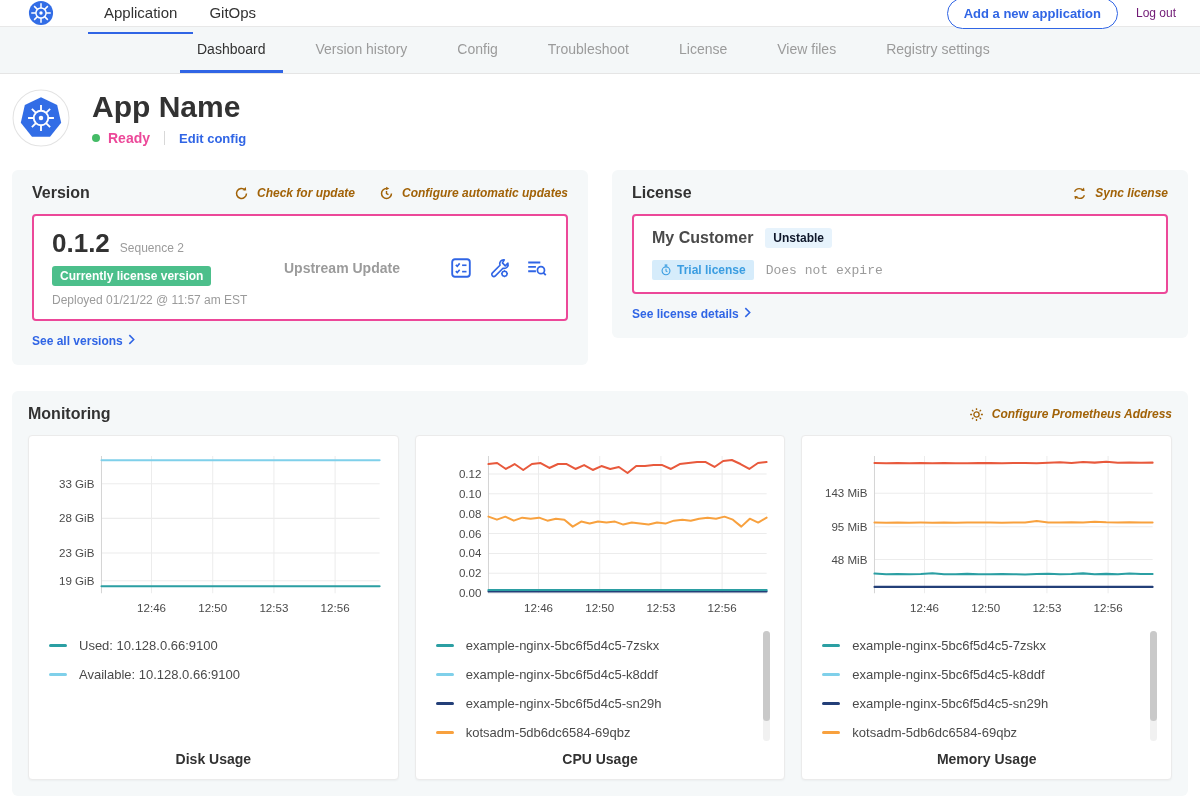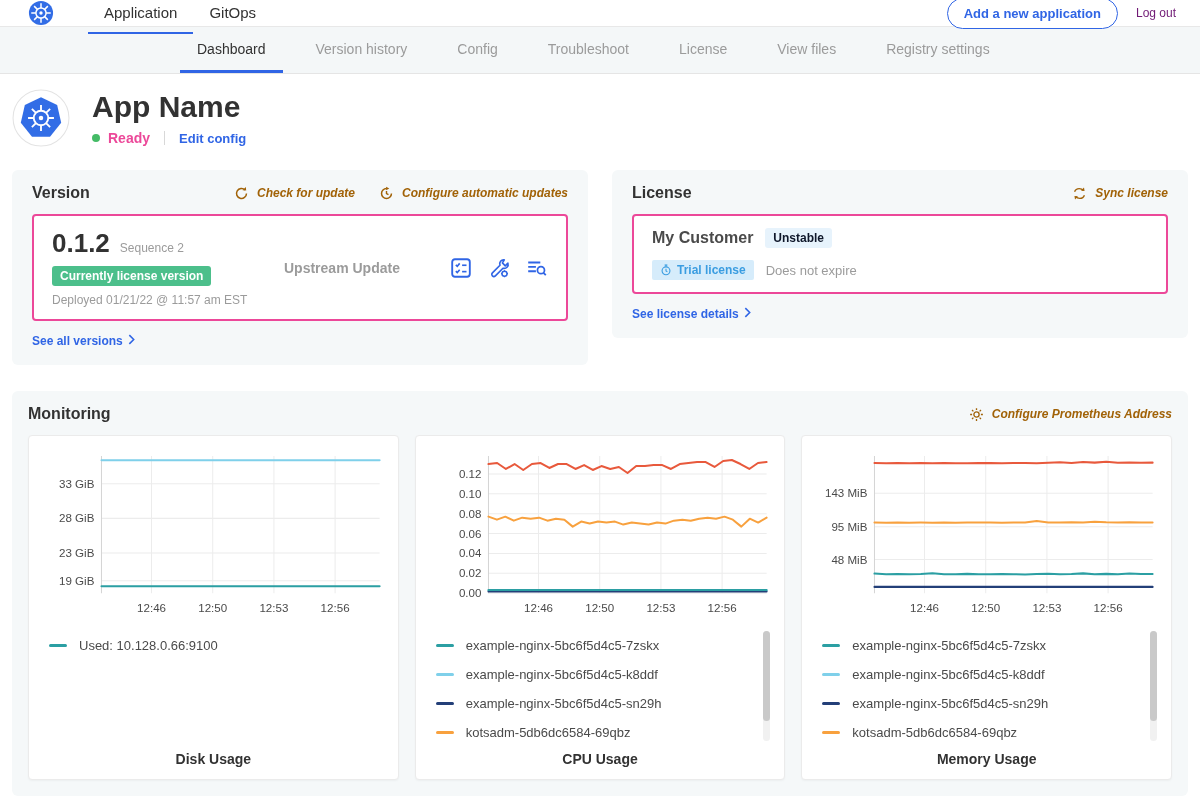--- a/index.html
+++ b/index.html
@@ -46,21 +46,21 @@
   .icon-btn{width:22px;height:22px;color:#3065e5;cursor:pointer;}
   .icon-btn svg{width:22px;height:22px;}
   .see-link{display:inline-flex;align-items:flex-start;gap:5px;margin-top:13px;color:#3065e5;font-size:12px;font-weight:700;cursor:pointer;}
   .see-link svg{width:7px;height:11px;}
   .lic-name-row{display:flex;align-items:center;gap:12px;}
   .lic-name{font-size:16px;font-weight:700;color:#4a4a4a;}
   .badge-unstable{background:#e7f3fc;color:#0f172a;font-size:12px;font-weight:600;padding:3px 8px;border-radius:3px;}
   .lic-row2{display:flex;align-items:center;gap:12px;margin-top:12px;}
   .badge-trial{display:inline-flex;align-items:center;gap:5px;background:#d6ecfb;color:#3b9de1;font-size:12px;font-weight:700;padding:3px 8px;border-radius:2px;}
   .badge-trial svg{width:12px;height:12px;}
-  .expiry{font-size:13px;color:#9b9b9b;}
+  .expiry{font-size:13px;color:#9b9b9b;font-family:Liberation Mono, monospace;}
   .lic-box{display:block;}
   
   .monitoring{margin:26px 12px 0;background:#f5f8f9;border-radius:6px;padding:14px 16px 16px;}
   .charts-row{display:flex;gap:16px;margin-top:12px;}
   .chart-card{flex:1;background:#fff;border:1px solid #ebebeb;border-radius:4px;padding:10px 10px 12px;box-shadow:0 1px 2px rgba(0,0,0,0.04);}
   .chart-plot svg{display:block;width:100%;}
   .legend{position:relative;margin-top:10px;height:118px;padding:2px 18px 0 10px;overflow:hidden;}
   .legend-item{display:flex;align-items:center;gap:12px;height:29px;}
   .legend-dash{width:18px;height:3px;border-radius:2px;flex:none;}
   .legend-label{font-size:13px;color:#4a4a4a;}
@@ -275,20 +275,24 @@
             <text x="55" y="41.474747474747474" text-anchor="end" font-size="11.5" fill="#4a4a4a">33 GiB</text>
             <line x1="62" y1="10" x2="62" y2="146" stroke="#d5d5d5" stroke-width="1"></line>
             <polyline points="62.0,139.1 131.0,139.1 200.0,139.1 269.0,139.1 338.0,139.1" fill="none" stroke="#2b9fa3" stroke-width="2" stroke-linejoin="round" stroke-linecap="round"></polyline>
             <polyline points="62.0,14.1 131.0,14.1 200.0,14.1 269.0,14.1 338.0,14.1" fill="none" stroke="#7fd0ea" stroke-width="2" stroke-linejoin="round" stroke-linecap="round"></polyline>
           </svg>
         </div>
       <div class="legend">
           <div class="legend-item">
             <span class="legend-dash" style="background: rgb(43, 159, 163);"></span>
             <span class="legend-label">Used: 10.128.0.66:9100</span>
+          </div>
+          <div class="legend-item">
+            <span class="legend-dash" style="background: rgb(127, 208, 234);"></span>
+            <span class="legend-label">Available: 10.128.0.66:9100</span>
           </div>
         </div>
       <div class="chart-title">Disk Usage</div>
     </div>
     <div class="chart-card">
       <div class="chart-plot">
           <svg viewBox="0 0 346 172">
             <line x1="111.68" y1="10" x2="111.68" y2="146" stroke="#ececec" stroke-width="1"></line>
             <text x="111.68" y="165" text-anchor="middle" font-size="11.5" fill="#4a4a4a">12:46</text>
             <line x1="172.4" y1="10" x2="172.4" y2="146" stroke="#ececec" stroke-width="1"></line>

